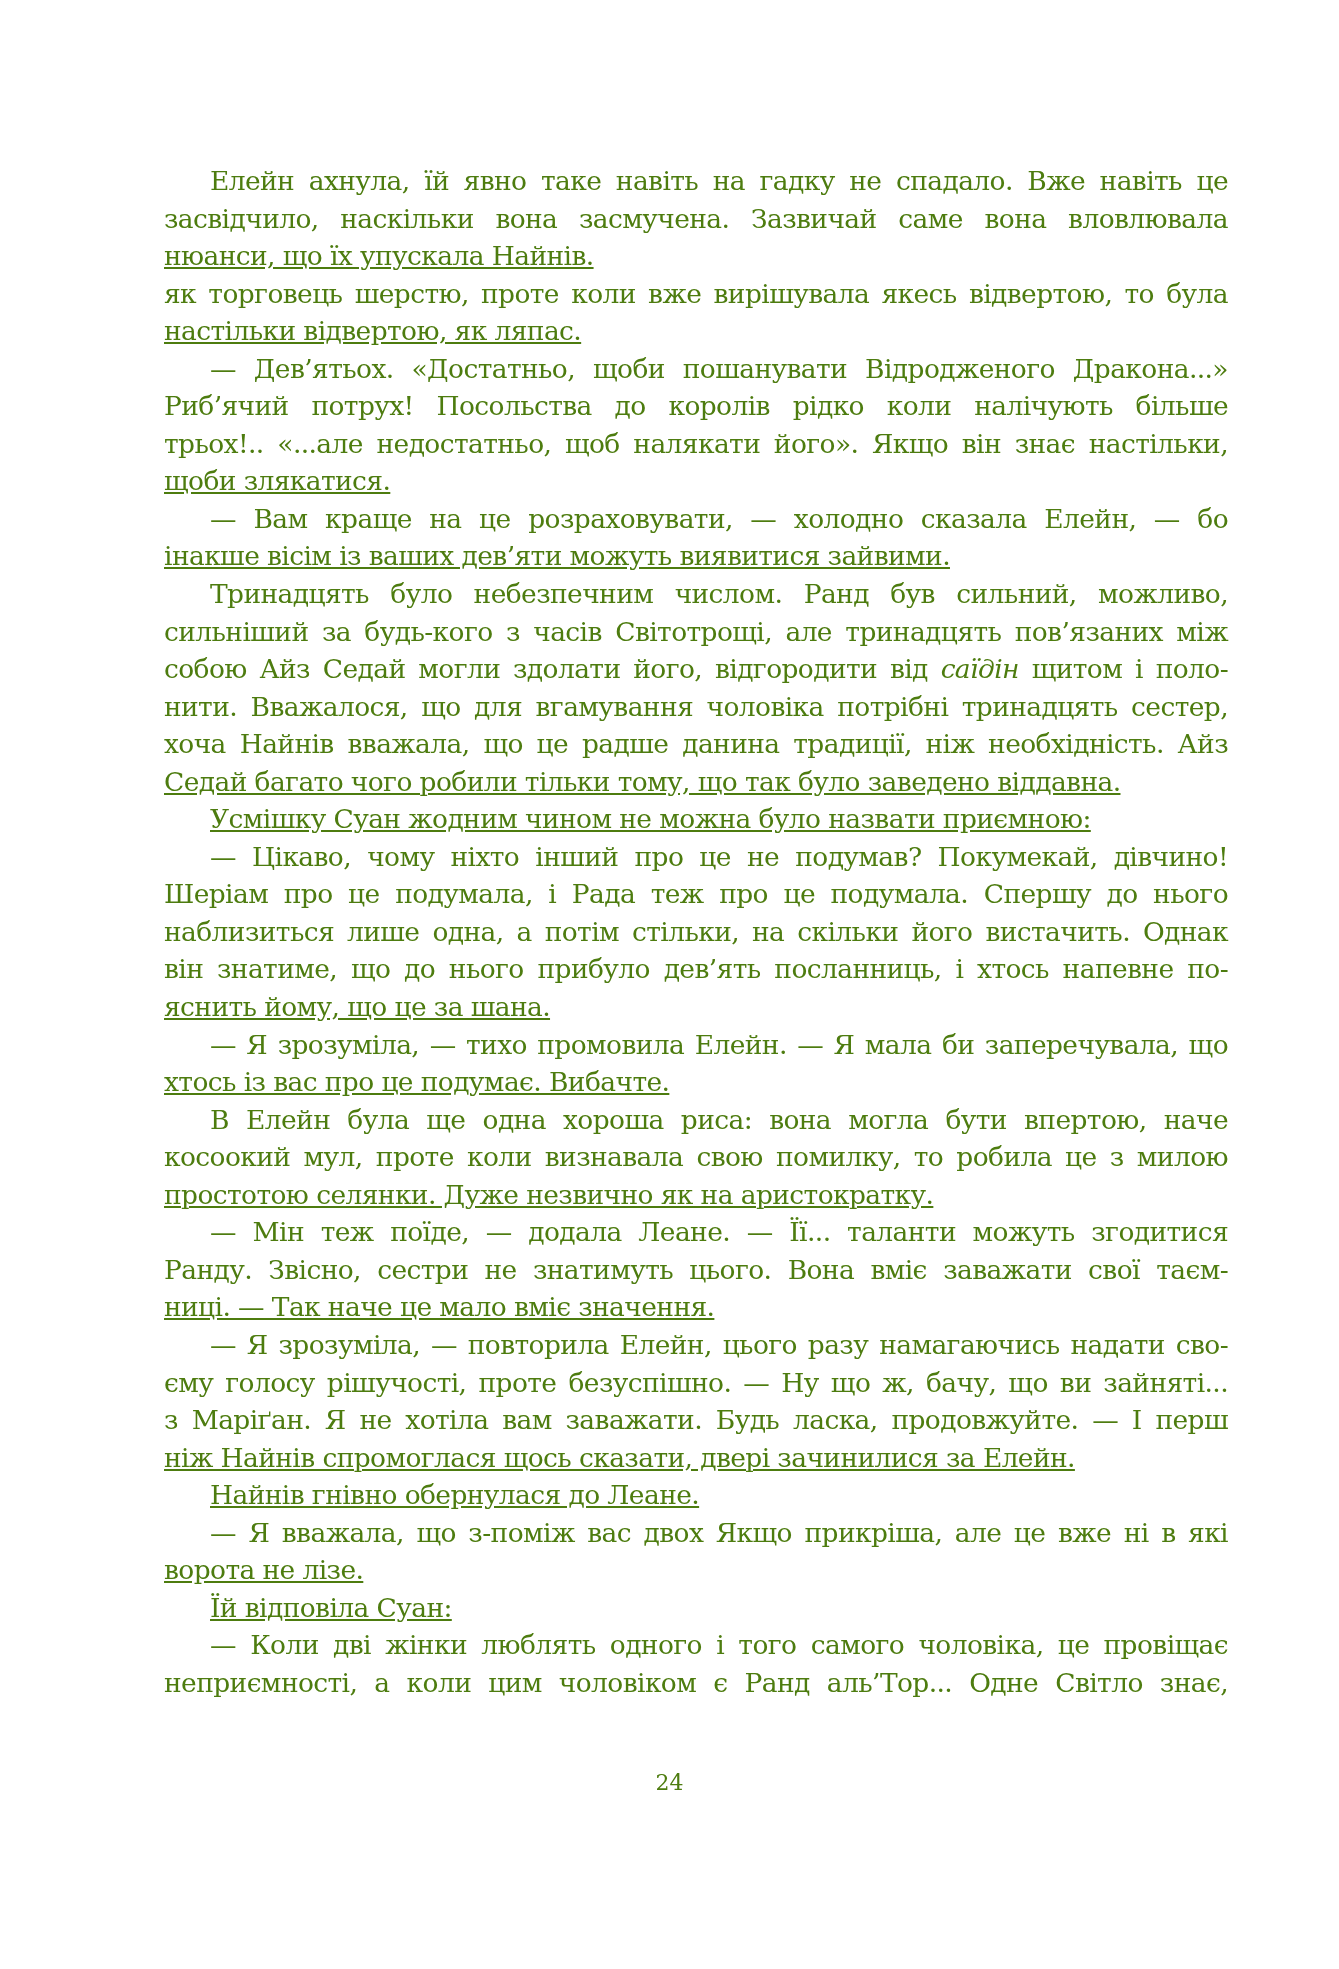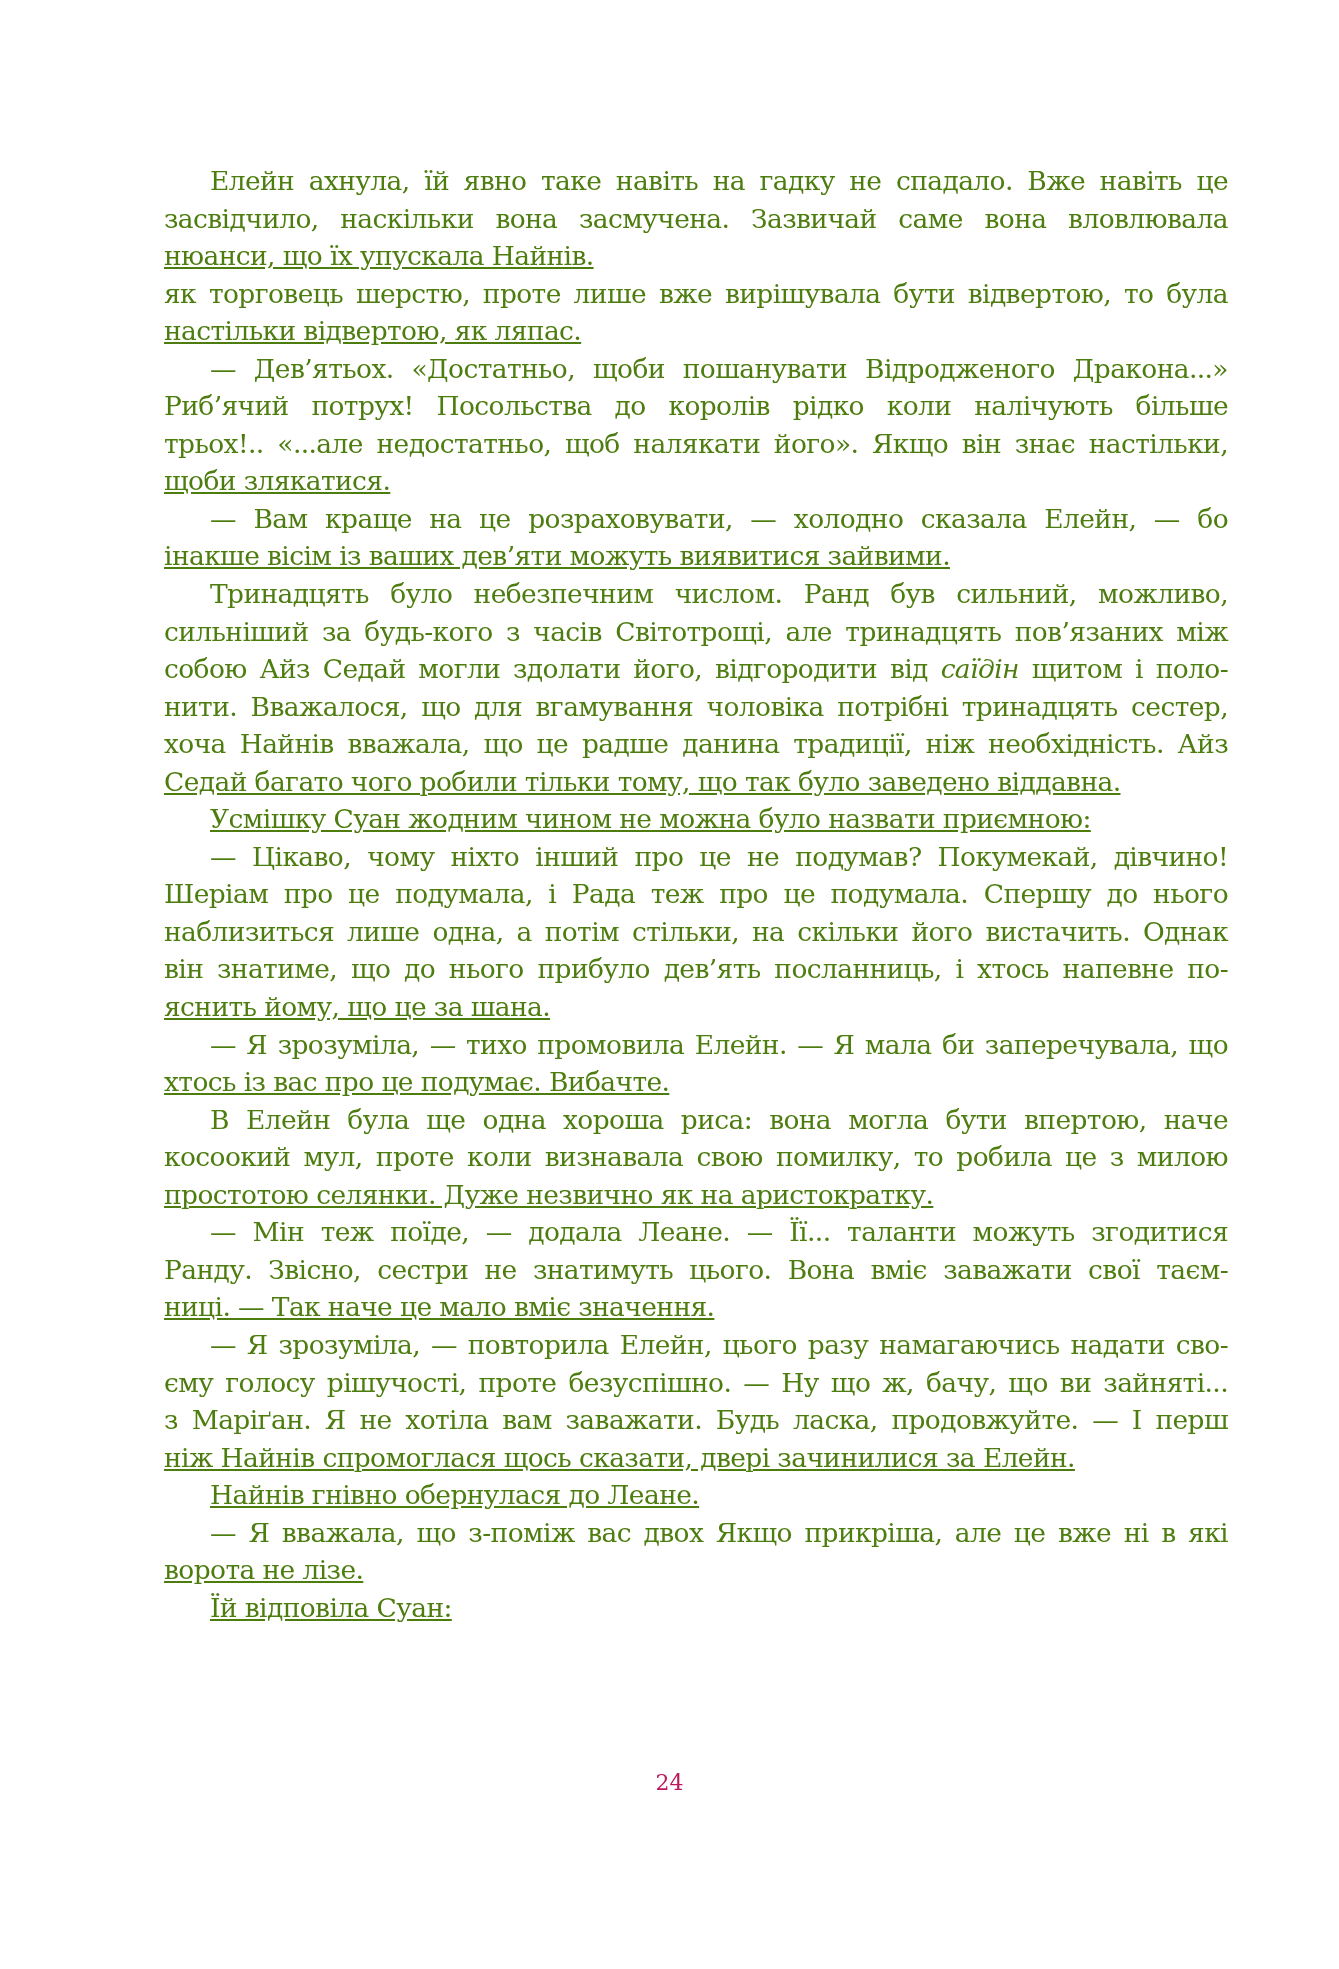--- a/index.html
+++ b/index.html
@@ -16,35 +16,35 @@
     height: 37.55px; line-height: 37.55px; white-space: nowrap;
     text-align: justify; text-align-last: justify;
     overflow: visible;
     letter-spacing: -0.6px;
   }
   .line.indent { padding-left: 46px; }
   .line.last { text-align-last: left; text-decoration: underline; }
   .line i { font-style: italic; }
   .page-number {
     position: absolute; left: 0; width: 1339px; top: 1770px; text-align: center;
-    font-family: "DejaVu Serif", "Liberation Serif", serif; font-size: 22px; color: #be185d;
+    font-family: "DejaVu Serif", "Liberation Serif", serif; font-size: 22px; color: #4d7c0f;
   }
 </style>
 </head>
 <body>
 
 <div class="page">
   <div class="text-block" id="text-block">
       <div>
         <div class="line indent">Елейн ахнула, їй явно таке навіть на гадку не спадало. Вже навіть це</div>
         <div class="line">засвідчило, наскільки вона засмучена. Зазвичай саме вона вловлювала</div>
         <div class="line last">нюанси, що їх упускала Найнів.</div>
       </div>
       <div>
-        <div class="line">як торговець шерстю, проте лише вже вирішувала бути відвертою, то була</div>
+        <div class="line">як торговець шерстю, проте коли вже вирішувала якесь відвертою, то була</div>
         <div class="line last">настільки відвертою, як ляпас.</div>
       </div>
       <div>
         <div class="line indent">— Дев’ятьох. «Достатньо, щоби пошанувати Відродженого Дракона...»</div>
         <div class="line">Риб’ячий потрух! Посольства до королів рідко коли налічують більше</div>
         <div class="line">трьох!.. «...але недостатньо, щоб налякати його». Якщо він знає настільки,</div>
         <div class="line last">щоби злякатися.</div>
       </div>
       <div>
         <div class="line indent">— Вам краще на це розраховувати, — холодно сказала Елейн, — бо</div>
@@ -91,15 +91,19 @@
       <div>
         <div class="line indent last">Найнів гнівно обернулася до Леане.</div>
       </div>
       <div>
         <div class="line indent">— Я вважала, що з-поміж вас двох Якщо прикріша, але це вже ні в які</div>
         <div class="line last">ворота не лізе.</div>
       </div>
       <div>
         <div class="line indent last">Їй відповіла Суан:</div>
       </div>
+      <div>
+        <div class="line indent">— Коли дві жінки люблять одного і того самого чоловіка, це провіщає</div>
+        <div class="line">неприємності, а коли цим чоловіком є Ранд аль’Тор... Одне Світло знає,</div>
+      </div>
     </div>
   <div class="page-number">24</div>
 </div>
 
 </body></html>

